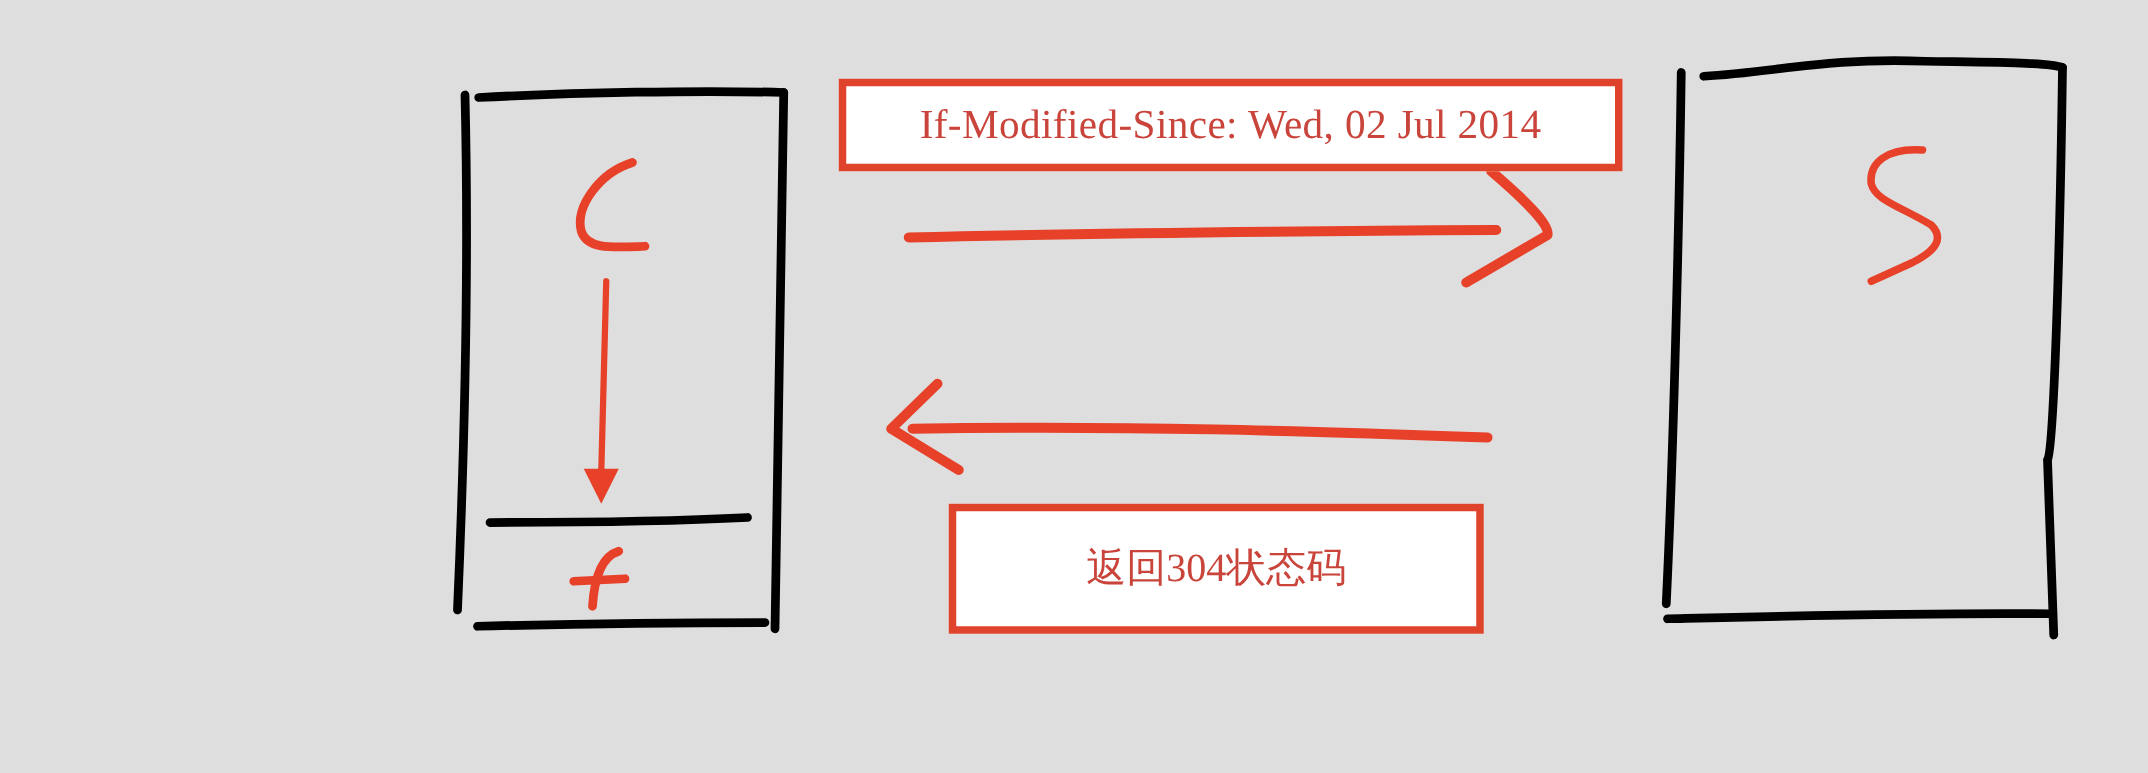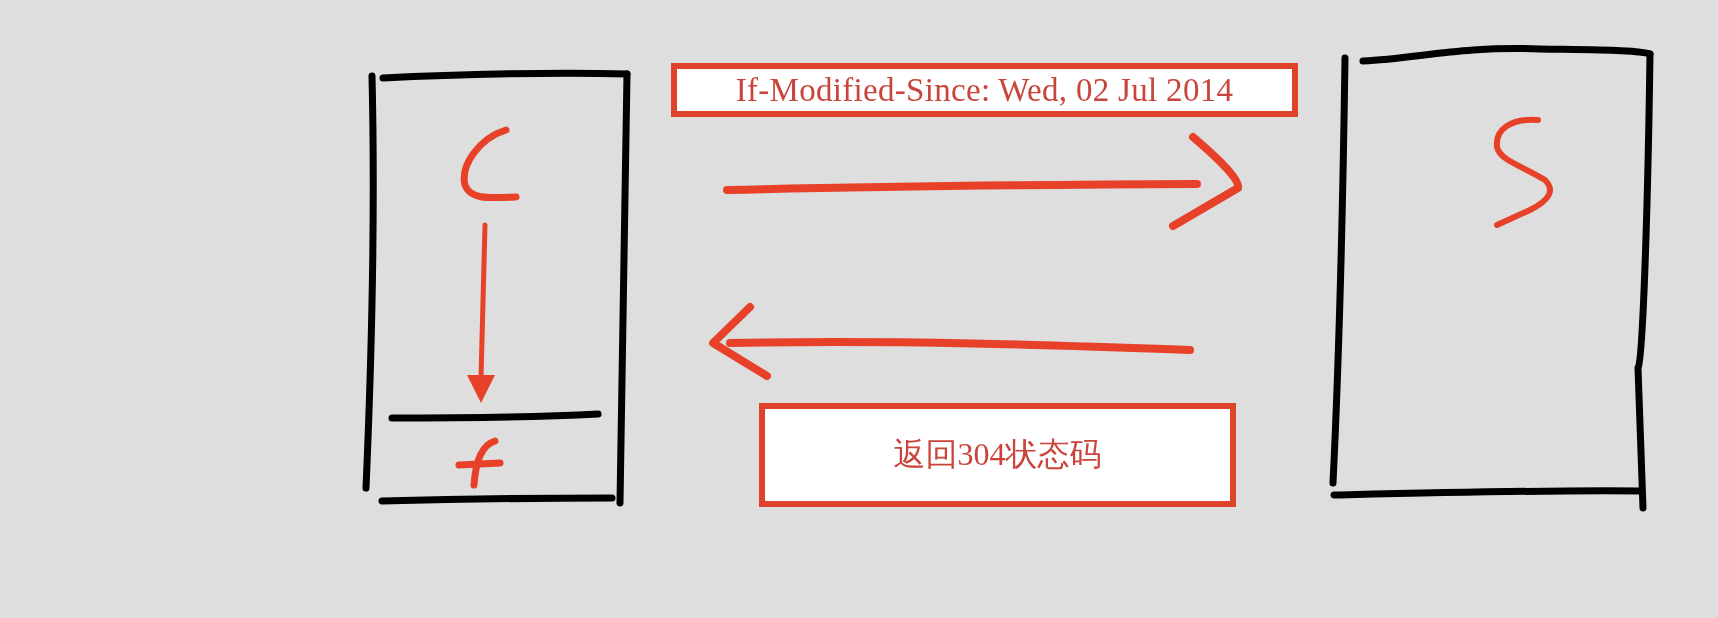--- a/index.html
+++ b/index.html
@@ -11,25 +11,25 @@
     }
     svg.canvas { position: absolute; left: 0; top: 0; }
     .label-box {
       position: absolute; box-sizing: border-box;
       background: #ffffff;
       border: 6px solid #e0432b;
       display: flex; align-items: center; justify-content: center;
       color: #c9443a;
     }
     #request-header-box {
-      left: 671px; top: 63px; width: 627px; height: 54px;
+      left: 671px; top: 63px; width: 627px; height: 74px;
       font-size: 33px; letter-spacing: 0.3px;
     }
     #response-status-box {
-      left: 759px; top: 403px; width: 477px; height: 104px;
+      left: 759px; top: 403px; width: 428px; height: 104px;
       font-size: 32px;
     }
   </style>
 </head>
 <body>
 
 <svg class="canvas" width="1718" height="618" viewBox="0 0 1718 618">
 
   <g stroke="#000" stroke-width="7" stroke-linecap="round" fill="none">
     <path d="M372 76 C 375 200, 372 350, 366 488"></path>

